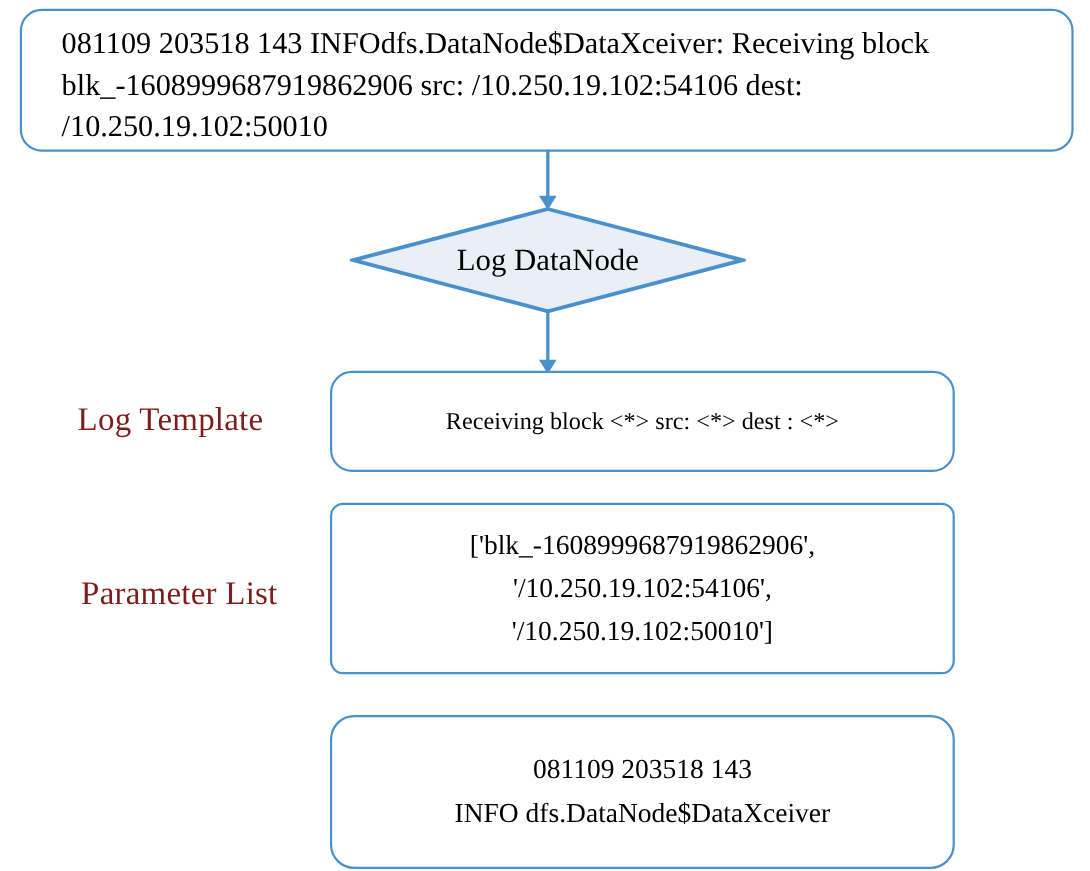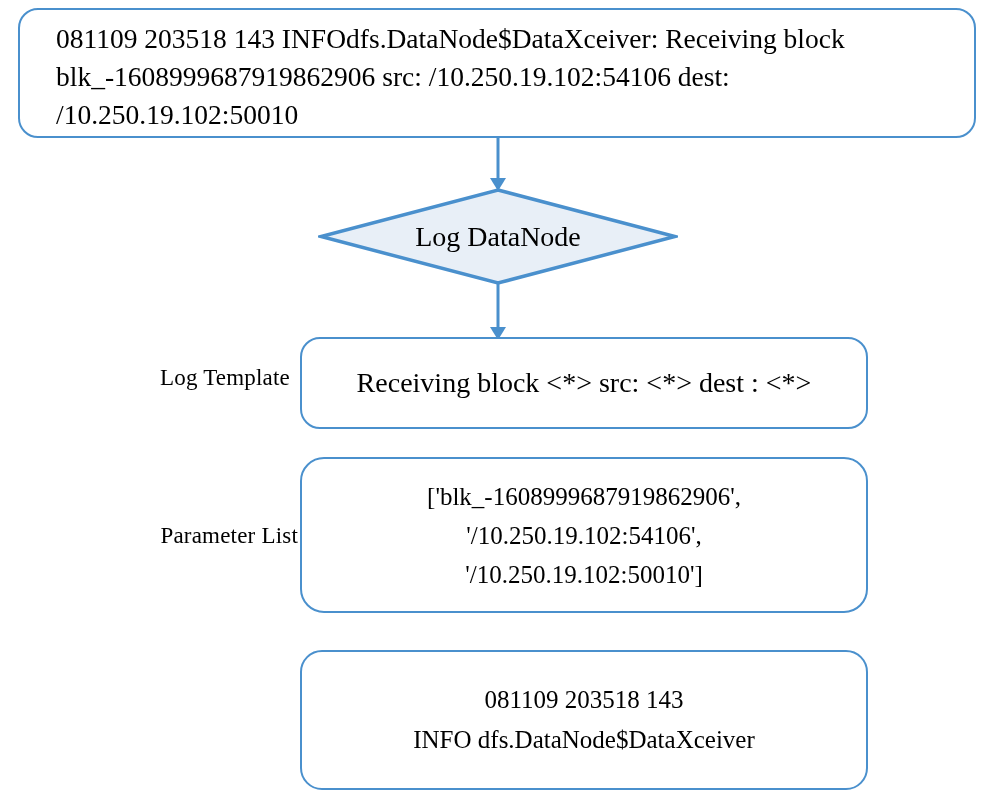--- a/index.html
+++ b/index.html
@@ -56,32 +56,32 @@
 
   
   #log-template-box {
     left: 300px;
     top: 337px;
     width: 568px;
     height: 92px;
     border-radius: 20px;
   }
   #log-template-box .node-text {
-    font-size: 28px;
+    font-size: 22px;
     line-height: 34px;
     text-align: center;
   }
 
   
   #parameter-list-box {
     left: 300px;
     top: 457px;
     width: 568px;
     height: 156px;
-    border-radius: 24px;
+    border-radius: 12px;
   }
   #parameter-list-box .node-text {
     font-size: 25px;
     line-height: 39px;
     text-align: center;
   }
 
   
   #basic-info-box {
     left: 300px;
@@ -92,23 +92,23 @@
   }
   #basic-info-box .node-text {
     font-size: 25px;
     line-height: 40px;
     text-align: center;
   }
 
   
   .row-label {
     position: absolute;
-    font-size: 23px;
-    color: #000000;
-    text-align: right;
+    font-size: 30px;
+    color: #7f1d1d;
+    text-align: center;
     white-space: nowrap;
     letter-spacing: 0.2px;
   }
   #label-log-template   { left: 20px; top: 365px; width: 270px; }
   #label-parameter-list { left: 28px; top: 523px; width: 270px; }
   #label-basic-info     { left: 14px; top: 705px; width: 284px; }
 
   
   #decision-diamond {
     position: absolute;

